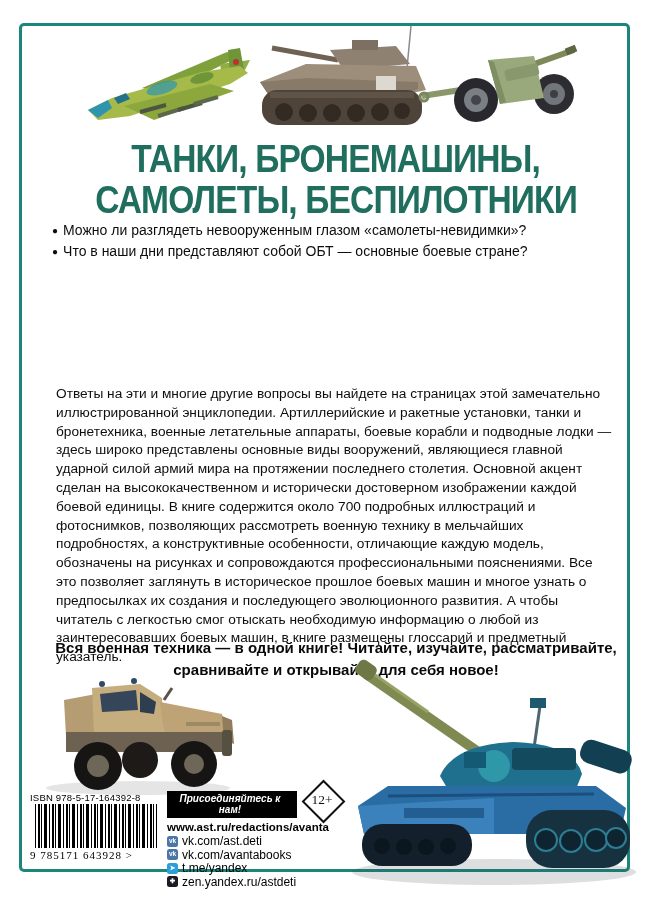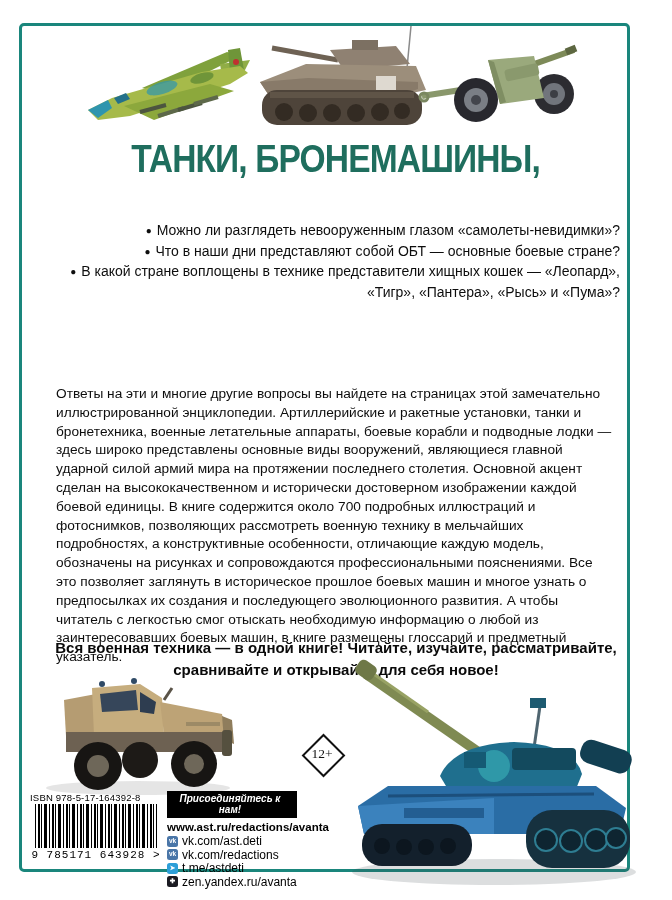--- a/index.html
+++ b/index.html
@@ -17,61 +17,61 @@
   .gun{left:418px;top:40px;}
   .truck{left:36px;top:674px;}
   .tank{left:344px;top:648px;z-index:4;}
   .title{
     position:absolute;top:138px;left:24px;right:24px;text-align:center;
     color:#1f6e5e;font-weight:bold;font-size:39px;line-height:41px;
   }
   .title .tline{display:inline-block;transform:scaleX(.86);transform-origin:center;
     letter-spacing:-1px;white-space:nowrap;}
   .questions{
-    position:absolute;top:221px;left:52px;width:568px;text-align:right;
+    position:absolute;top:221px;left:52px;width:568px;text-align:left;
     font-size:14px;line-height:19.5px;color:#0d0d0d;
   }
   .q .dot{font-size:10px;position:relative;top:-1px;margin-right:5px;}
   .desc{
     position:absolute;top:385px;left:56px;width:560px;
     font-size:13.7px;line-height:18.8px;color:#0d0d0d;
   }
   .tagline{
     position:absolute;top:637px;left:40px;width:592px;text-align:center;
     font-size:15px;line-height:21.5px;font-weight:bold;color:#0a0a0a;
   }
   .barcode-block{position:absolute;left:30px;top:792px;width:132px;z-index:5;}
   .isbn{font-size:9.5px;letter-spacing:.2px;text-align:left;color:#000;}
   .bars{
     width:122px;height:44px;margin:1px auto 0 auto;
     background:repeating-linear-gradient(90deg,
       #000 0 1px,#fff 1px 3px,#000 3px 5px,#fff 5px 6px,
       #000 6px 7px,#fff 7px 9px,#000 9px 12px,#fff 12px 14px);
   }
   .bcd{
-    margin-top:1px;text-align:center;font-family:Liberation Mono, monospace;
+    margin-top:1px;text-align:left;font-family:Liberation Serif, serif;
     font-size:11px;letter-spacing:1px;color:#000;white-space:nowrap;
   }
   .join{position:absolute;left:167px;top:791px;width:130px;z-index:5;}
   .join-header{
     background:#000000;color:#fff;font-size:10px;font-weight:bold;font-style:italic;
     text-align:center;padding:2px 6px 3px 2px;
   }
   .site{font-size:11.5px;font-weight:bold;margin-top:3px;color:#000;}
   .link-row{display:flex;align-items:center;margin-top:2.5px;height:11px;}
   .sicon{
     width:11px;height:11px;border-radius:2.5px;margin-right:4px;flex:0 0 auto;
     display:flex;align-items:center;justify-content:center;
     color:#fff;font-size:6.5px;font-weight:bold;line-height:1;
   }
   .sicon.vk{background:#4a76a8;}
   .sicon.tg{background:#2d9fd8;}
   .sicon.zen{background:#1b1b22;}
   .ltxt{font-size:12px;color:#000;white-space:nowrap;}
-  .badge{position:absolute;left:302px;top:734px;width:40px;height:40px;z-index:5;}
+  .badge{position:absolute;left:302px;top:780px;width:40px;height:40px;z-index:5;}
   .badge .diamond{
     position:absolute;left:6px;top:6px;width:27px;height:27px;
     border:2px solid #111;background:#fff;transform:rotate(45deg);
   }
   .badge .badge-text{
     position:absolute;left:0;top:12px;width:40px;text-align:center;
     font-family:"Liberation Serif",serif;font-size:13.5px;color:#111;
   }
 </style>
 </head>
@@ -127,26 +127,26 @@
     <polygon points="70,20 116,16 126,58 82,64" fill="#9aa97c"></polygon>
     <polygon points="70,20 76,22 88,62 82,64" fill="#7f8e63"></polygon>
     <rect x="86" y="30" width="34" height="12" rx="3" fill="#8a996d" transform="rotate(-12 86 30)"></rect>
     <circle cx="58" cy="60" r="22" fill="#28282e"></circle>
     <circle cx="58" cy="60" r="12" fill="#7a7e85"></circle>
     <circle cx="58" cy="60" r="5" fill="#43454c"></circle>
   </svg>
 
   <div class="title">
     <div><span class="tline">ТАНКИ, БРОНЕМАШИНЫ,</span></div>
+    <div><span class="tline">САМОЛЕТЫ, БЕСПИЛОТНИКИ</span></div>
   </div>
 
   <div class="questions">
     <div class="q"><span class="dot">●</span><span>Можно ли разглядеть невооруженным глазом «самолеты-невидимки»?</span></div>
     <div class="q"><span class="dot">●</span><span>Что в наши дни представляют собой ОБТ — основные боевые стране?</span></div>
-    <div class="q"><span class="dot">●</span><span>В какой стране воплощены в технике представители хищных кошек — «Леопард», «Тигр», «Пантера», «Рысь» и «Пума»?</span></div>
   </div>
 
   <div class="desc">Ответы на эти и многие другие вопросы вы найдете на страницах этой замечательно иллюстрированной энциклопедии. Артиллерийские и ракетные установки, танки и бронетехника, военные летательные аппараты, боевые корабли и подводные лодки — здесь широко представлены основные виды вооружений, являющиеся главной ударной силой армий мира на протяжении последнего столетия. Основной акцент сделан на высококачественном и исторически достоверном изображении каждой боевой единицы. В книге содержится около 700 подробных иллюстраций и фотоснимков, позволяющих рассмотреть военную технику в мельчайших подробностях, а конструктивные особенности, отличающие каждую модель, обозначены на рисунках и сопровождаются профессиональными пояснениями. Все это позволяет заглянуть в историческое прошлое боевых машин и многое узнать о предпосылках их создания и последующего эволюционного развития. А чтобы читатель с легкостью смог отыскать необходимую информацию о любой из заинтересовавших боевых машин, в книге размещены глоссарий и предметный указатель.</div>
 
   <div class="tagline">Вся военная техника — в одной книге! Читайте, изучайте, рассматривайте, сравнивайте и открывайте для себя новое!</div>
 
   <svg class="vehicle truck" width="202" height="124" viewBox="0 0 202 124">
     <ellipse cx="102" cy="114" rx="92" ry="7" fill="rgba(0,0,0,.10)"></ellipse>
     <polygon points="28,26 60,20 64,60 30,62" fill="#b59c72"></polygon>
     <polygon points="56,14 104,10 126,24 128,60 58,62" fill="#c6ad7e"></polygon>
@@ -207,33 +207,33 @@
     <div class="link-row">
       <span class="sicon vk">
           <span>vk</span>
         </span>
       <span class="ltxt">vk.com/ast.deti</span>
     </div>
     <div class="link-row">
       <span class="sicon vk">
           <span>vk</span>
         </span>
-      <span class="ltxt">vk.com/redactions</span>
+      <span class="ltxt">vk.com/avantabooks</span>
     </div>
     <div class="link-row">
       <span class="sicon tg">
           <span>➤</span>
         </span>
-      <span class="ltxt">t.me/astdeti</span>
+      <span class="ltxt">t.me/yandex</span>
     </div>
     <div class="link-row">
       <span class="sicon zen">
           <span>✚</span>
         </span>
-      <span class="ltxt">zen.yandex.ru/avanta</span>
+      <span class="ltxt">zen.yandex.ru/astdeti</span>
     </div>
   </div>
 
   <div class="badge">
     <div class="diamond"></div>
     <span class="badge-text">12+</span>
   </div>
 
 </div>
 

